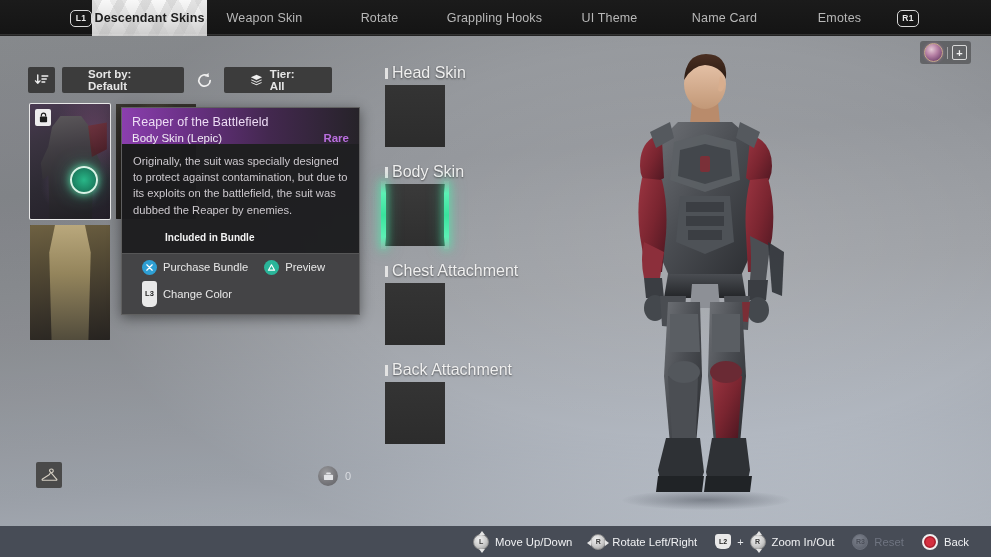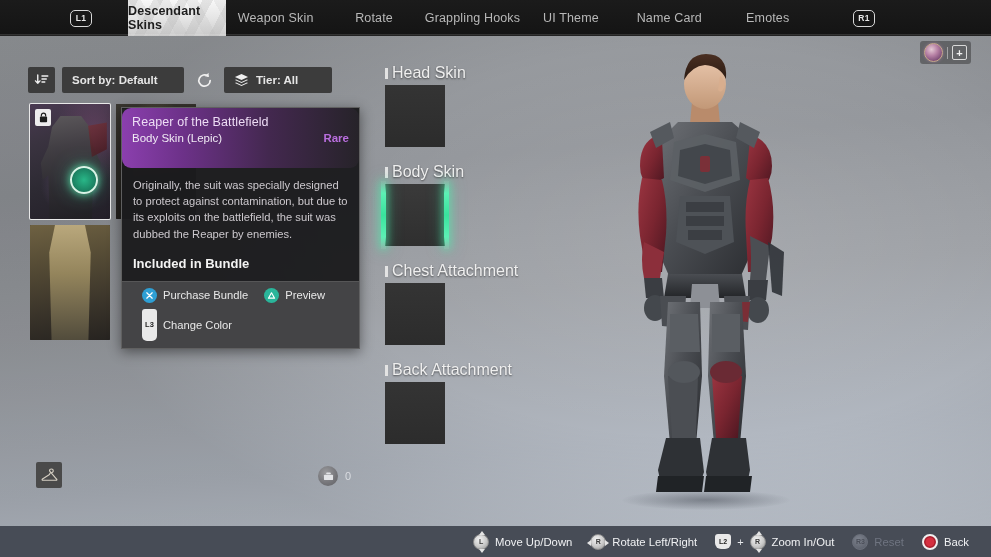--- a/index.html
+++ b/index.html
@@ -18,34 +18,34 @@
   }
   .vp-vignette{
     position:absolute; inset:0;
     background:radial-gradient(ellipse 62% 68% at 70% 42%, rgba(255,255,255,.10) 0%, rgba(0,0,0,0) 58%, rgba(0,0,0,.13) 100%);
   }
 
   
   .tabbar {
     position:absolute; left:0; top:0; width:991px; height:36px;
     background:linear-gradient(180deg,#1b1b1b 0%,#141414 100%);
-    display:flex; align-items:center;gap:36px;
+    display:flex; align-items:center;
   }
   .tabbar:after{
     content:""; position:absolute; left:0; bottom:0; width:100%; height:2px;
     background:linear-gradient(180deg,rgba(255,255,255,.16),rgba(255,255,255,.03));
   }
   .bumper {
     width:22px; height:17px; border:1.4px solid #d8d8d8; border-radius:5px;
     color:#e8e8e8; font-size:8.5px; font-weight:bold; letter-spacing:.2px;
     display:flex; align-items:center; justify-content:center;
     flex:0 0 auto;
   }
   .bumper-l { margin-left:70px; }
-  .bumper-r { margin-right:116px;text-align:right; }
+  .bumper-r { margin-right:72px;text-align:right; }
   .tabs { flex:1; display:flex; align-items:stretch; height:36px; }
   .tab {
     flex:1 1 0; display:flex; align-items:center; justify-content:center;
     font-size:12.5px; color:#b8b8b8; letter-spacing:.15px; height:36px;
     position:relative; cursor:pointer;
   }
   .tab.active {
     color:#1d1d1d; font-weight:bold;
     background:
       linear-gradient(180deg,rgba(255,255,255,.97) 0%,rgba(236,236,236,.95) 60%,rgba(214,214,214,.95) 100%);
@@ -78,21 +78,21 @@
   }
 
   
   .filterbar{ position:absolute; left:28px; top:67px; display:flex; align-items:center; gap:7px; }
   .fb-icon-btn{
     width:27px; height:26px; background:#3c3c3c; border-radius:2px;
     display:flex; align-items:center; justify-content:center; cursor:pointer;
   }
   .fb-field{
     height:26px; background:#3c3c3c; border-radius:2px; display:flex; align-items:center;
-    padding:0 10px; color:#e6e6e6; font-size:11.5px; font-weight:bold; cursor:pointer;
+    padding:0 26px; color:#e6e6e6; font-size:11.5px; font-weight:bold; cursor:pointer;
   }
   .fb-field.sort{ width:122px; }
   .fb-field.tier{ width:108px; gap:7px; }
   .refresh-btn{
     width:26px; height:26px; display:flex; align-items:center; justify-content:center; cursor:pointer;
   }
 
   
   .grid{ position:absolute; left:30px; top:104px; display:flex; flex-wrap:wrap; gap:6px; width:166px; }
   .card{
@@ -153,43 +153,42 @@
 
   
   .tooltip{
     position:absolute; left:121px; top:107px; width:239px;
     background:rgba(27,27,29,.965);
     border:1px solid rgba(150,150,150,.55);
     box-shadow:0 3px 12px rgba(0,0,0,.45);
     z-index:30;
   }
   .tt-head{
-    padding:7px 10px 24px 10px;
+    padding:7px 10px 0 10px;
     background:linear-gradient(90deg, #8b3fae 0%, #6c3188 26%, #43284f 62%, #262329 100%);
-    border-radius:9px;
   }
   .tt-title{ font-size:12.5px; color:#eddcf5; letter-spacing:.1px; }
   .tt-sub-row{ display:flex; justify-content:space-between; align-items:baseline; margin-top:3px; }
   .tt-sub{ font-size:11.5px; color:#f0eaf4; }
   .tt-rarity{ font-size:11.5px; font-weight:bold; color:#b96ede; }
   .tt-body{ padding:9px 11px 10px 11px; }
   .tt-desc{ font-size:11.2px; line-height:16.2px; color:#ccc8cd; }
-  .tt-bundle{ margin-top:14px; font-size:13px; font-weight:bold; color:#f3f3f3; }
+  .tt-bundle{ margin-top:14px; font-size:10px; font-weight:bold; color:#f3f3f3;margin-left:32px; }
   .tt-actions{
     background:rgba(70,70,72,.96); padding:6px 10px 7px 20px;
     border-top:1px solid rgba(120,120,120,.35);
   }
   .tt-row{ display:flex; align-items:center; gap:16px; }
   .tt-row + .tt-row{ margin-top:6px; }
   .tt-act{ display:flex; align-items:center; gap:6px; font-size:11.2px; color:#e8e8e8; cursor:pointer; }
   .ps-btn{ width:15px; height:15px; border-radius:50%; display:flex; align-items:center; justify-content:center; flex:0 0 auto; }
   .ps-cross{ background:#2e9fd4; }
   .ps-tri{ background:#2ab59a; }
   .ps-l3{
-    width:15px; height:32px; border-radius:3px 3px 5px 5px; background:#e9e9e9; color:#1d1d1d;
+    width:15px; height:26px; border-radius:3px 3px 5px 5px; background:#e9e9e9; color:#1d1d1d;
     font-size:7.5px; font-weight:bold; display:flex; align-items:center; justify-content:center; flex:0 0 auto;
   }
 
   
   .slots{ position:absolute; left:385px; top:64px; width:70px; }
   .slot{ margin-bottom:16px; }
   .slot-label{ display:flex; align-items:center; gap:4px; margin-bottom:3px; }
   .slot-bar{ width:3px; height:11px; background:#e3e3e3; flex:0 0 auto; }
   .slot-name{ font-size:16px; color:#efefef; white-space:nowrap; text-shadow:0 1px 2px rgba(0,0,0,.55); }
   .slot-box{

